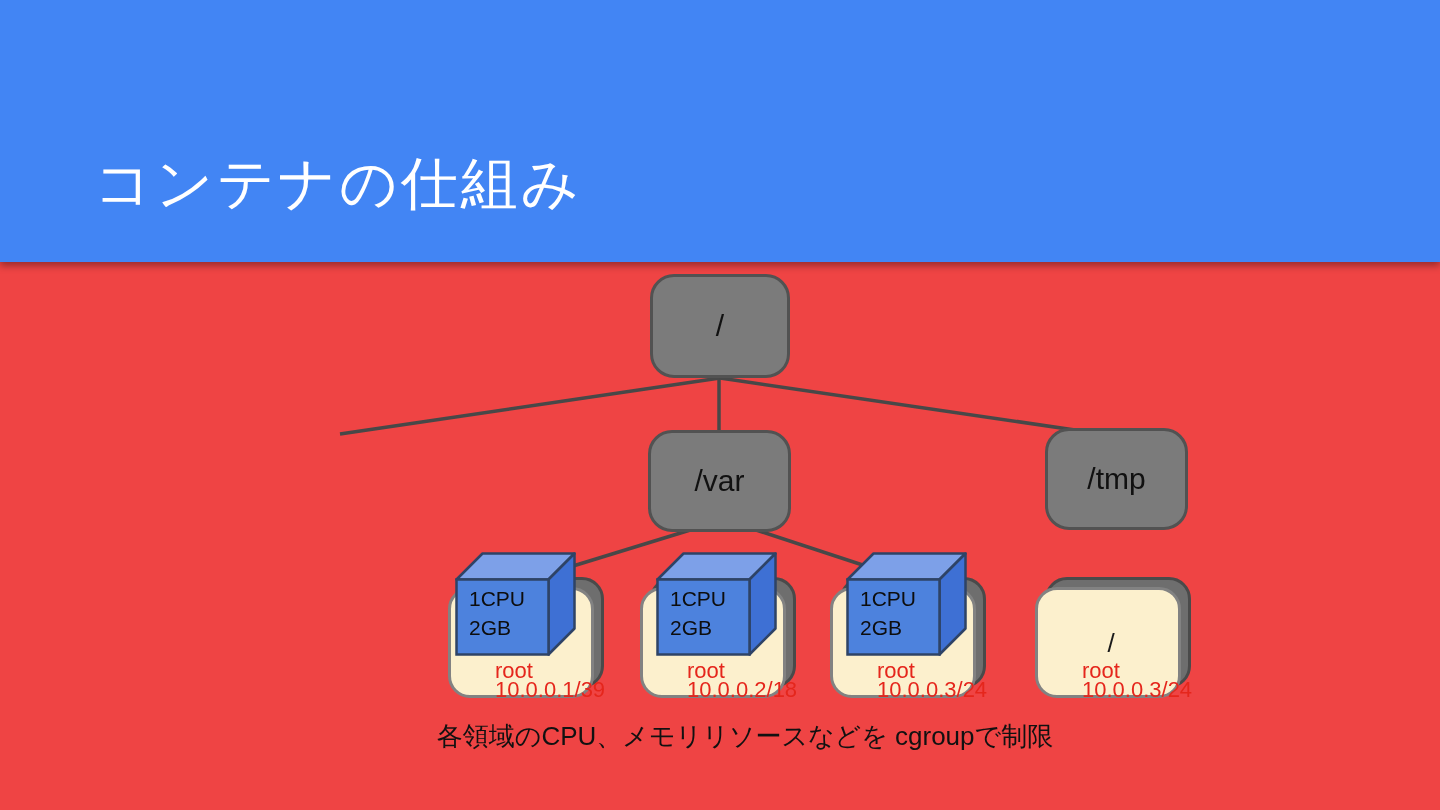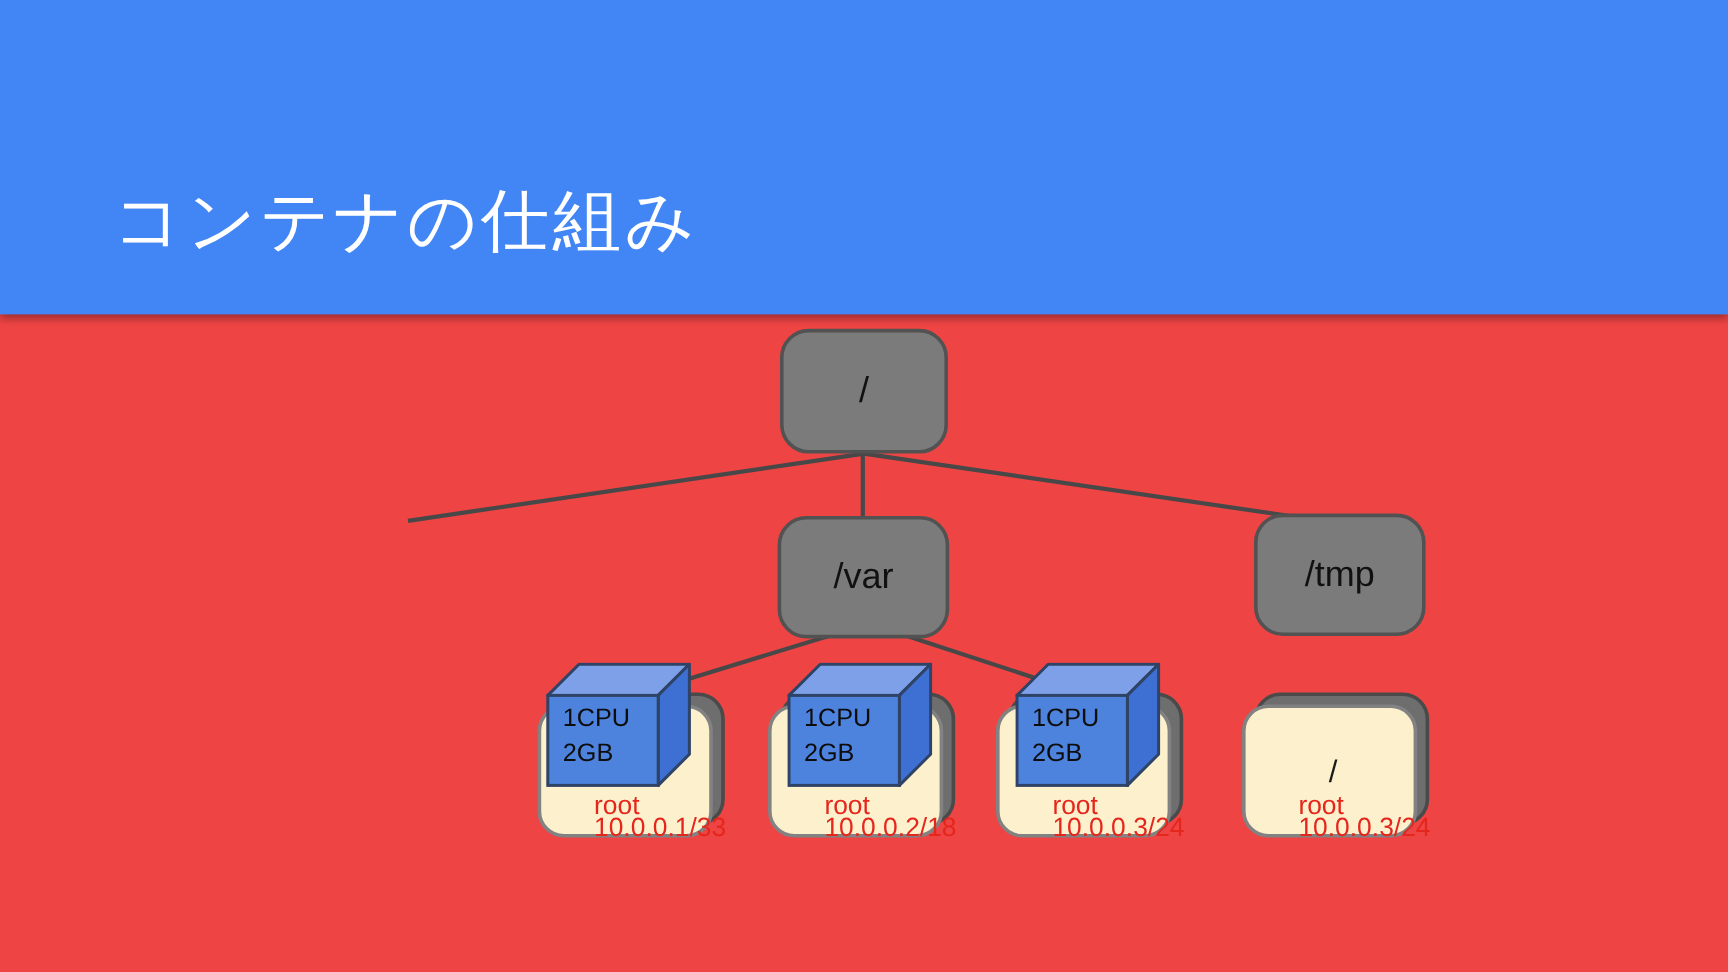--- a/index.html
+++ b/index.html
@@ -121,21 +121,21 @@
   <div class="node node-tmp">
     <span>/tmp</span>
   </div>
 
   <div class="cgroup cgroup-1">
     <div class="cgroup-shadow"></div>
     <div class="cgroup-box">
       <div class="mount-label">/</div>
       <div class="net-label">
         <div>root</div>
-        <div>10.0.0.1/33</div>
+        <div>10.0.0.1/39</div>
       </div>
     </div>
     <div class="cube">
       <svg width="122" height="104" viewBox="0 0 122 104">
         <polygon points="1.5,27.5 27.5,1.5 119.5,1.5 93.5,27.5" fill="#7da0e8" stroke="#2e4366" stroke-width="2.5" stroke-linejoin="round"></polygon>
         <polygon points="93.5,27.5 119.5,1.5 119.5,76.5 93.5,102.5" fill="#3e70d4" stroke="#2e4366" stroke-width="2.5" stroke-linejoin="round"></polygon>
         <rect x="1.5" y="27.5" width="92" height="75" fill="#4d82dd" stroke="#2e4366" stroke-width="2.5"></rect>
       </svg>
       <div class="cube-label">
         <div>1CPU</div>
@@ -192,14 +192,15 @@
     <div class="cgroup-shadow"></div>
     <div class="cgroup-box">
       <div class="mount-label">/</div>
       <div class="net-label">
         <div>root</div>
         <div>10.0.0.3/24</div>
       </div>
     </div>
   </div>
 
+  <div class="caption">各領域のCPU、メモリリソースなどを cgroupで制限</div>
 
 </div>
 
 </body></html>

